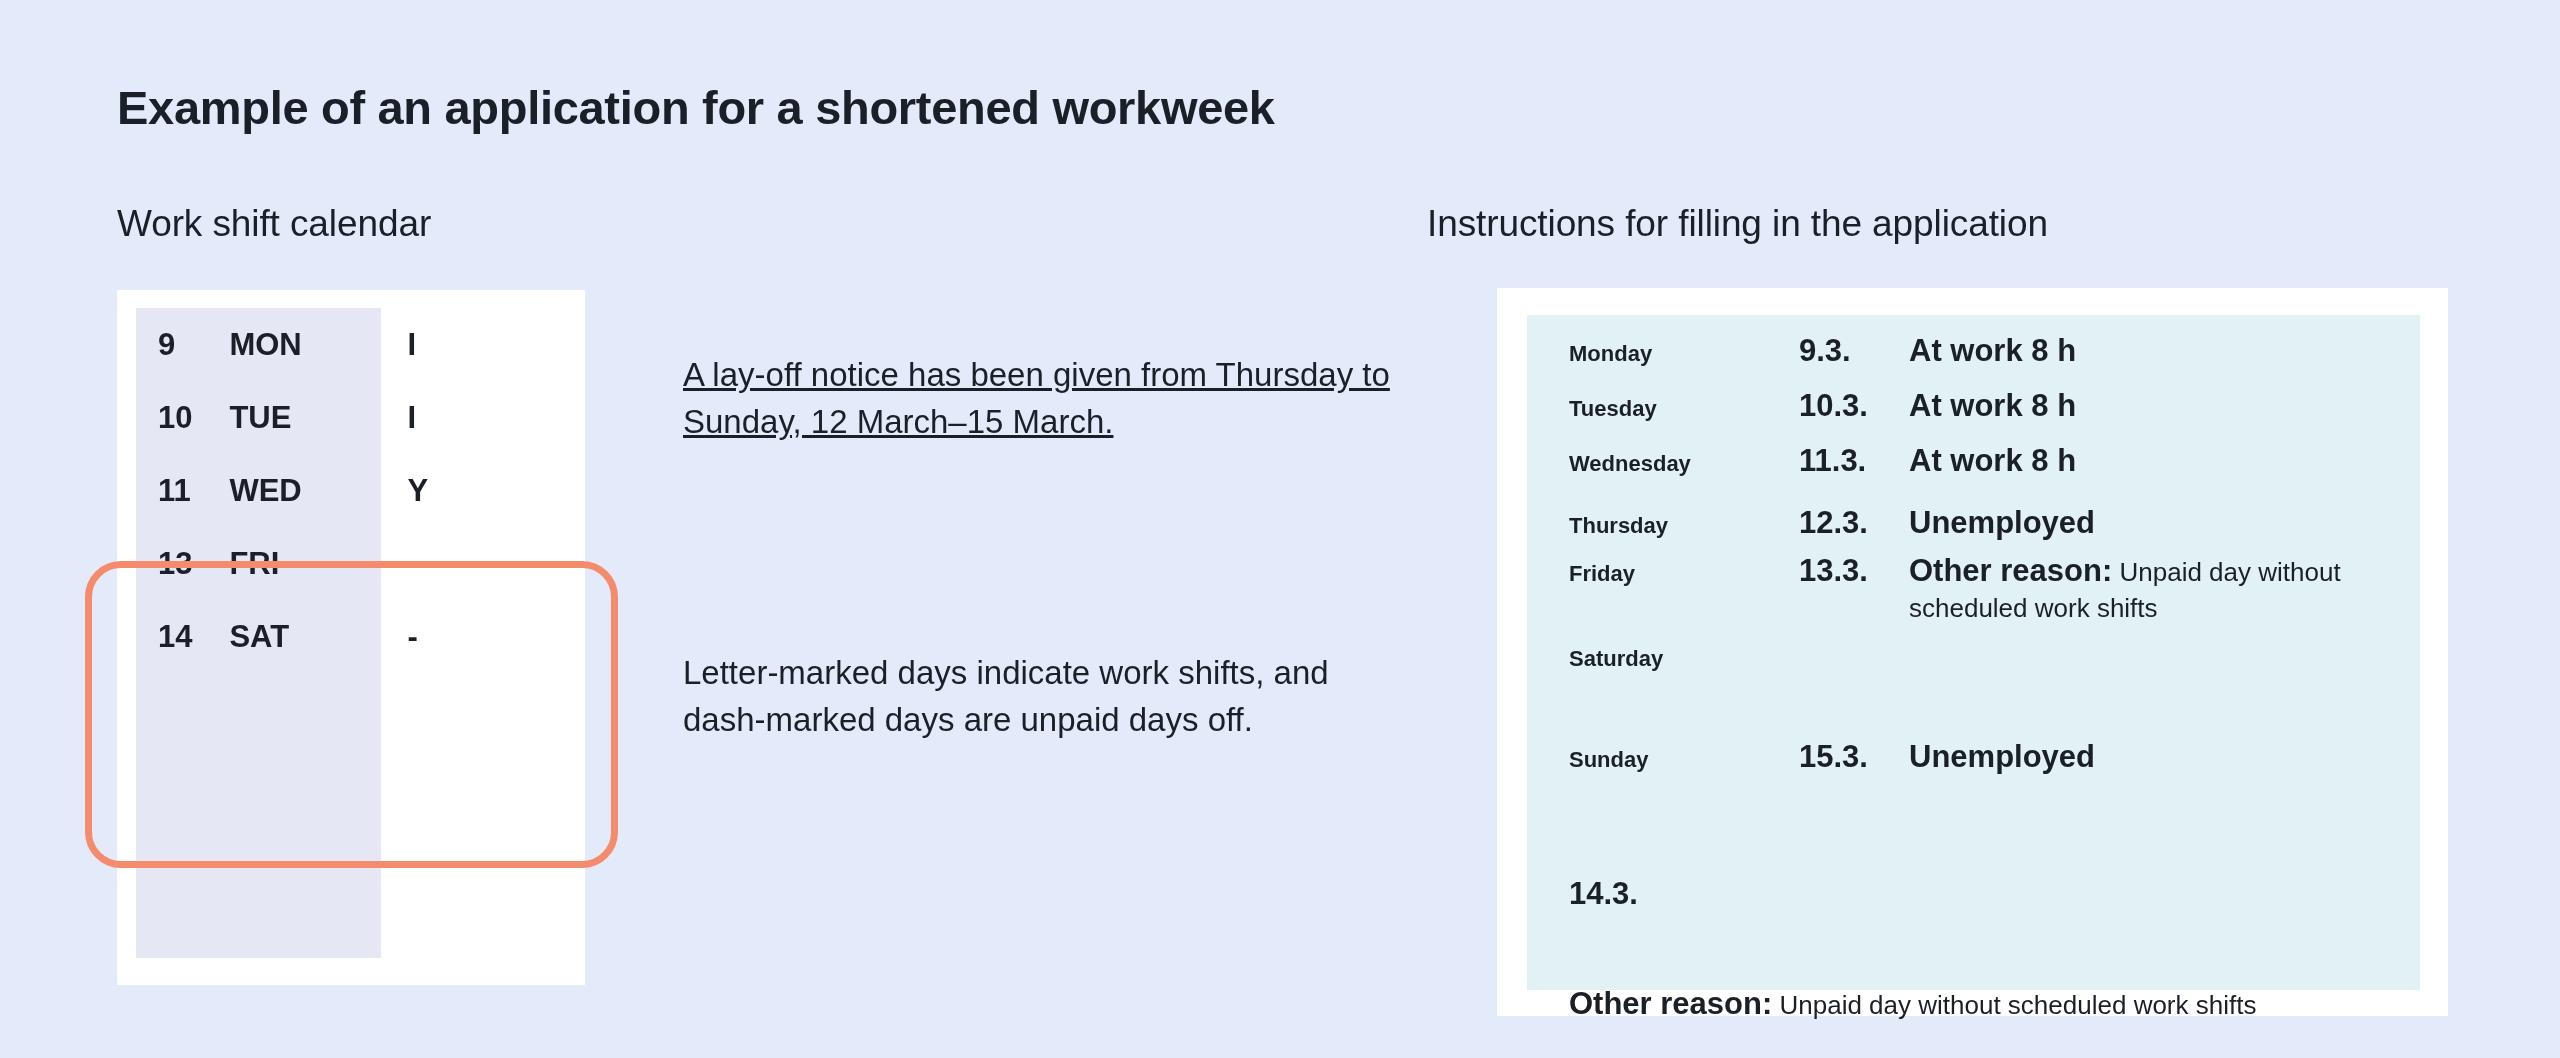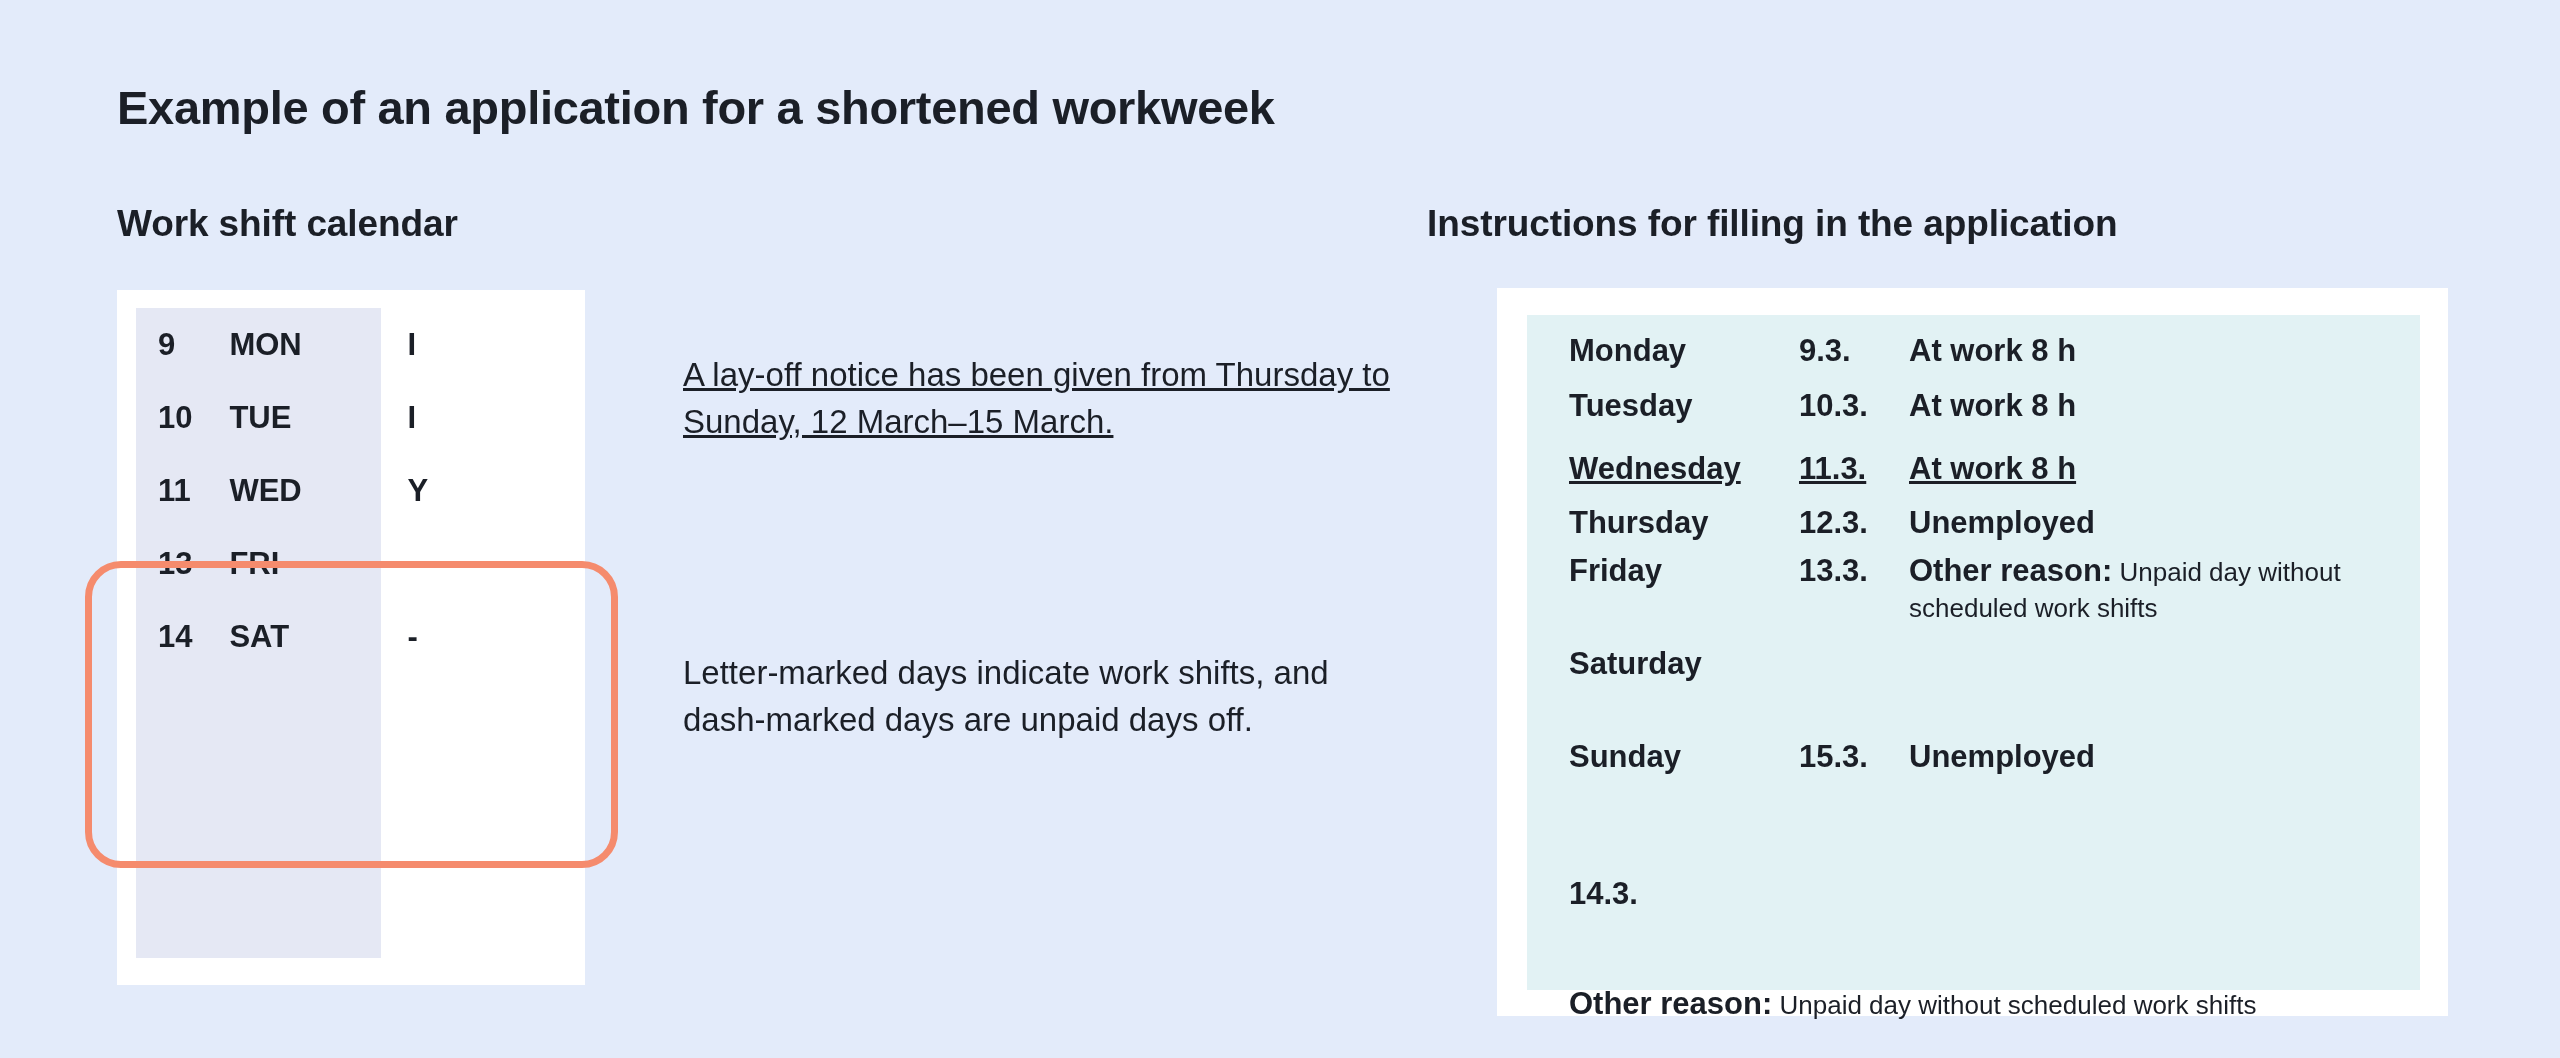--- a/index.html
+++ b/index.html
@@ -30,21 +30,21 @@
     font-weight: bold;
     letter-spacing: -0.3px;
     color: #1b1f27;
     white-space: nowrap;
   }
 
   
   .section-heading {
     position: absolute;
     font-size: 37px;
-    font-weight: bold;
+    font-weight: normal;
     color: #1b1f27;
     letter-spacing: -0.1px;
     white-space: nowrap;
   }
   #heading-calendar { left: 117px; top: 203px; }
   #heading-instructions { left: 1427px; top: 203px; }
 
   
   .calendar-card {
     position: absolute;
@@ -127,21 +127,21 @@
   }
   .instr-row {
     position: absolute;
     left: 42px;
     width: 830px;
     display: flex;
     align-items: baseline;
   }
   .instr-dayname {
     width: 230px;
-    font-size: 31px;
+    font-size: 22px;
     font-weight: bold;
     color: #1b1f27;
     flex: 0 0 230px;
   }
   .instr-date {
     width: 110px;
     font-size: 31px;
     font-weight: bold;
     color: #1b1f27;
     flex: 0 0 110px;
@@ -213,21 +213,21 @@
         <div class="instr-row" style="top: 18px;">
           <div class="instr-dayname">Monday</div>
           <div class="instr-date">9.3.</div>
           <div class="instr-status"><span>At work 8 h</span></div>
         </div>
         <div class="instr-row" style="top: 73px;">
           <div class="instr-dayname">Tuesday</div>
           <div class="instr-date">10.3.</div>
           <div class="instr-status"><span>At work 8 h</span></div>
         </div>
-        <div class="instr-row" style="top: 136px; text-decoration: underline;">
+        <div class="instr-row" style="top: 128px;">
           <div class="instr-dayname">Wednesday</div>
           <div class="instr-date">11.3.</div>
           <div class="instr-status"><span>At work 8 h</span></div>
         </div>
         <div class="instr-row" style="top: 190px;">
           <div class="instr-dayname">Thursday</div>
           <div class="instr-date">12.3.</div>
           <div class="instr-status"><span>Unemployed</span></div>
         </div>
         <div class="instr-row" style="top: 238px;">

